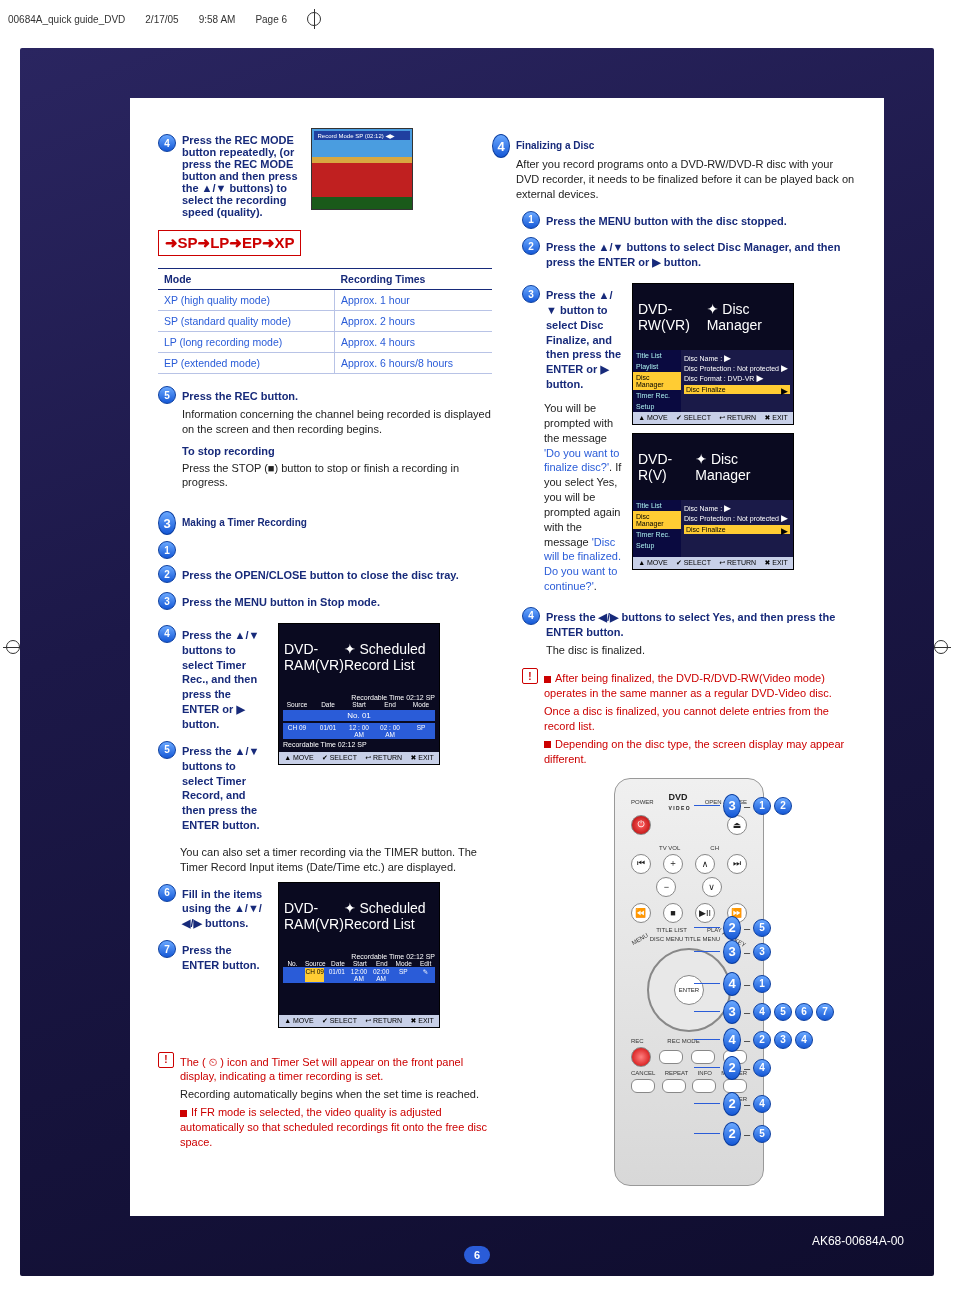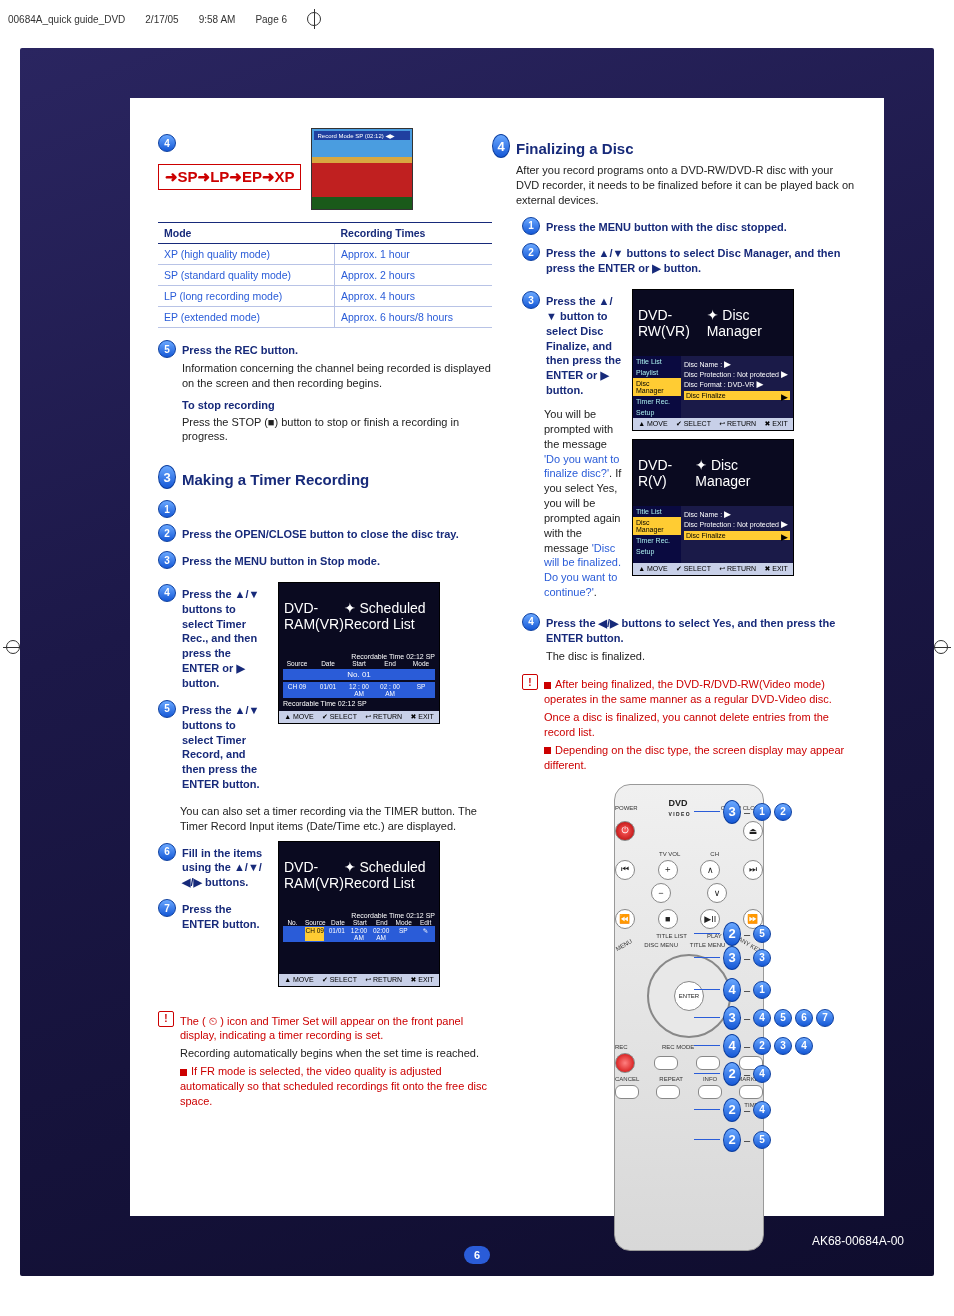--- a/index.html
+++ b/index.html
@@ -6,21 +6,21 @@
 .page{width:954px;height:1316px;position:relative;background:#fff}
 .header{height:28px;padding:12px 8px;font-size:10px;color:#333}
 .slug{display:flex;align-items:center;gap:20px}
 .regmark{display:inline-block;width:12px;height:12px;border:1px solid #333;border-radius:50%;position:relative}
 .regmark:after{content:"";position:absolute;width:1px;height:20px;background:#333;left:50%;top:-4px}
 .regmark.side:after{width:20px;height:1px;left:-4px;top:50%}
 .dark{position:absolute;left:20px;right:20px;top:48px;bottom:40px;background:linear-gradient(160deg,#2a2560 0%,#1c1848 40%,#0f0d2e 100%);border-radius:2px}
 .sheet{position:absolute;left:110px;right:50px;top:50px;bottom:60px;background:#fff;padding:30px 28px 20px;box-sizing:border-box}
 .cols{display:flex;gap:30px}
 .col{flex:1;min-width:0}
-h2{font-size:15px;font-weight:bold;color:#172a7a;margin:6px 0}
+h2{font-size:10px;font-weight:bold;color:#172a7a;margin:6px 0}
 h3{font-size:11px;font-weight:bold;color:#172a7a;margin:8px 0 4px}
 p{margin:3px 0;line-height:1.35}
 .step{display:flex;gap:6px;margin:6px 0}
 .ball{flex:0 0 16px;width:16px;height:16px;border-radius:50%;background:linear-gradient(#6aa8ff,#1558d6);color:#fff;font-weight:bold;font-size:10px;display:flex;align-items:center;justify-content:center;border:1px solid #0b3ea0}
 .ball.big{width:22px;height:22px;font-size:13px}
 .stepbody{flex:1}
 .bluebold{color:#172a7a;font-weight:bold}
 .red{color:#c00}
 .blue{color:#2a5cd8}
 .modeseq{border:1.5px solid #c00;padding:3px 6px;display:inline-block;font-weight:bold;color:#c00;font-size:15px;margin-top:6px}
@@ -38,21 +38,21 @@
 .screenshot .panel{flex:1;background:#1a1a48;padding:3px;font-size:7px}
 .screenshot .panel .hl{background:#ffcc33;color:#000;padding:1px 2px;margin:2px 0}
 .screenshot .footbar{background:#c8d0e8;color:#000;padding:2px 4px;font-size:7px;display:flex;gap:6px;justify-content:space-around}
 .screenshot .row{display:flex;gap:3px;font-size:6.5px}
 .screenshot .row span{flex:1;text-align:center}
 .tulip{width:100px;height:80px;background:linear-gradient(#4a9de0 0%,#4a9de0 35%,#d8a840 35%,#d8a840 42%,#c02020 42%,#c02020 85%,#1a5a1a 85%);position:relative;border:1px solid #333}
 .tulip .bar{position:absolute;top:2px;left:2px;right:2px;background:#2040a0;color:#fff;font-size:6px;padding:1px 3px}
 .warn{display:flex;gap:6px;margin:8px 0}
 .warnicon{width:14px;height:14px;background:#fff;border:1.5px solid #c00;color:#c00;font-weight:bold;font-size:10px;display:flex;align-items:center;justify-content:center;border-radius:2px}
 .sq{display:inline-block;width:7px;height:7px;background:#c00;margin-right:4px;vertical-align:middle}
-.remote{width:150px;height:467px;background:linear-gradient(#f0f0f0,#d8d8d8);border:1px solid #999;border-radius:16px;margin:4px auto;padding:10px 0;box-sizing:border-box;font-size:7px;position:relative}
+.remote{width:150px;height:408px;background:linear-gradient(#f0f0f0,#d8d8d8);border:1px solid #999;border-radius:16px;margin:4px auto;padding:10px 16px;box-sizing:border-box;font-size:7px;position:relative}
 .remote .row{display:flex;justify-content:space-between;align-items:center;margin:3px 0}
 .remote .btn{width:18px;height:18px;border:1px solid #888;border-radius:50%;background:#fff;display:flex;align-items:center;justify-content:center;font-size:9px}
 .remote .pill{width:22px;height:12px;border:1px solid #888;border-radius:6px;background:#fff}
 .remote .power{background:radial-gradient(#ff6060,#b00000);color:#fff}
 .remote .dpad{width:80px;height:80px;border:2px solid #888;border-radius:50%;margin:6px auto;position:relative;background:#e8e8e8}
 .remote .dpad .c{position:absolute;width:28px;height:28px;border:1px solid #888;border-radius:50%;background:#fff;left:50%;top:50%;transform:translate(-50%,-50%);display:flex;align-items:center;justify-content:center;font-size:6px}
 .remote .lbl{font-size:6px;text-align:center;color:#333}
 .callouts{position:absolute;left:172px;top:-4px}
 .callout{display:flex;align-items:center;gap:3px;margin:2px 0;position:absolute;white-space:nowrap}
 .callout .line{width:26px;height:1px;background:#2a5cd8}
@@ -81,20 +81,21 @@
 
   <div class="dark">
     <div class="sheet">
       <div class="cols">
 
         <div class="col">
           <div class="twoup">
             <div class="left">
               <div class="step">
                   <span class="ball">4</span>
+                <div class="stepbody bluebold">Press the REC MODE button repeatedly, (or press the REC MODE button and then press the ▲/▼ buttons) to select the recording speed (quality).</div>
               </div>
               <div class="modeseq">➜SP➜LP➜EP➜XP</div>
             </div>
             <div class="right">
               <div class="tulip">
                 <div class="bar">Record Mode SP (02:12) ◀▶</div>
               </div>
             </div>
           </div>
 

